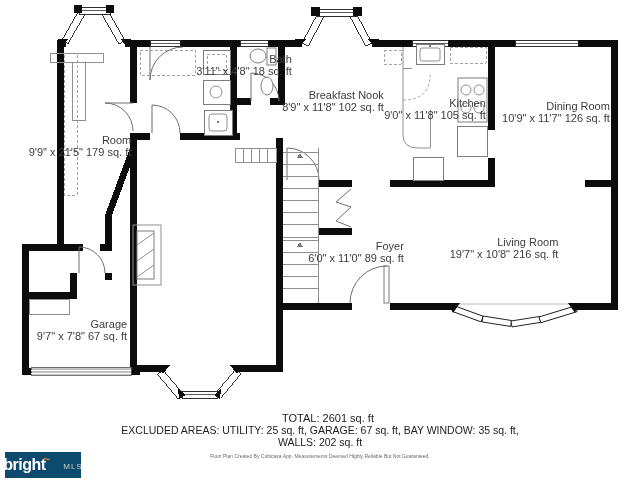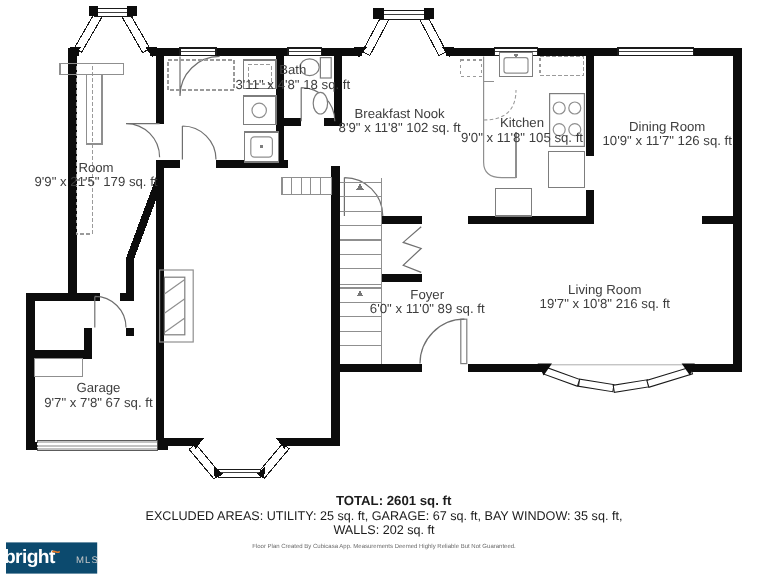--- a/index.html
+++ b/index.html
@@ -1,24 +1,24 @@
 <!DOCTYPE html>
 <html><head>
 <meta charset="utf-8">
 <style>
   html,body{margin:0;padding:0;background:#fff;}
   #stage{position:relative;width:640px;height:480px;background:#fff;overflow:hidden;
          font-family:"Liberation Sans",sans-serif;}
   #plan-svg{position:absolute;left:0;top:0;}
-  .room-label{position:absolute;transform:translateX(-50%);text-align:center;
+  .room-label{position:absolute;transform:translateX(-50%);text-align:right;
               white-space:nowrap;color:#3d3d3d;line-height:12px;font-size:11px;}
   .room-label .nm{display:block;}
   .room-label .dm{display:block;}
   #footer{position:absolute;left:0;top:412px;width:640px;text-align:center;color:#1c1c1c;}
-  #footer .total{font-weight:bold;font-size:11px;line-height:13px;margin-left:16px;}
+  #footer .total{font-weight:normal;font-size:11px;line-height:13px;margin-left:16px;}
   #footer .ln{font-size:10.5px;line-height:11.5px;}
   #footer .disclaimer{margin-top:5px;font-size:5px;color:#6a6a6a;line-height:6px;}
   #logo{position:absolute;left:5px;top:452px;width:76px;height:26px;background:#0c4a6e;
         display:flex;align-items:center;justify-content:center;}
   #logo .brand{color:#fff;font-size:16px;font-weight:bold;letter-spacing:-0.5px;line-height:16px;}
   #logo .tilde{color:#e87722;font-size:13px;font-weight:bold;margin-left:-3px;
                position:relative;top:-5px;line-height:0;}
   #logo .suffix{color:#c9c9c9;font-size:8px;letter-spacing:1px;margin-left:13px;position:relative;top:1px;}
   .wl{fill:#0c0c0c;}
   .thin{stroke:#8f8f8f;stroke-width:1;fill:none;}

